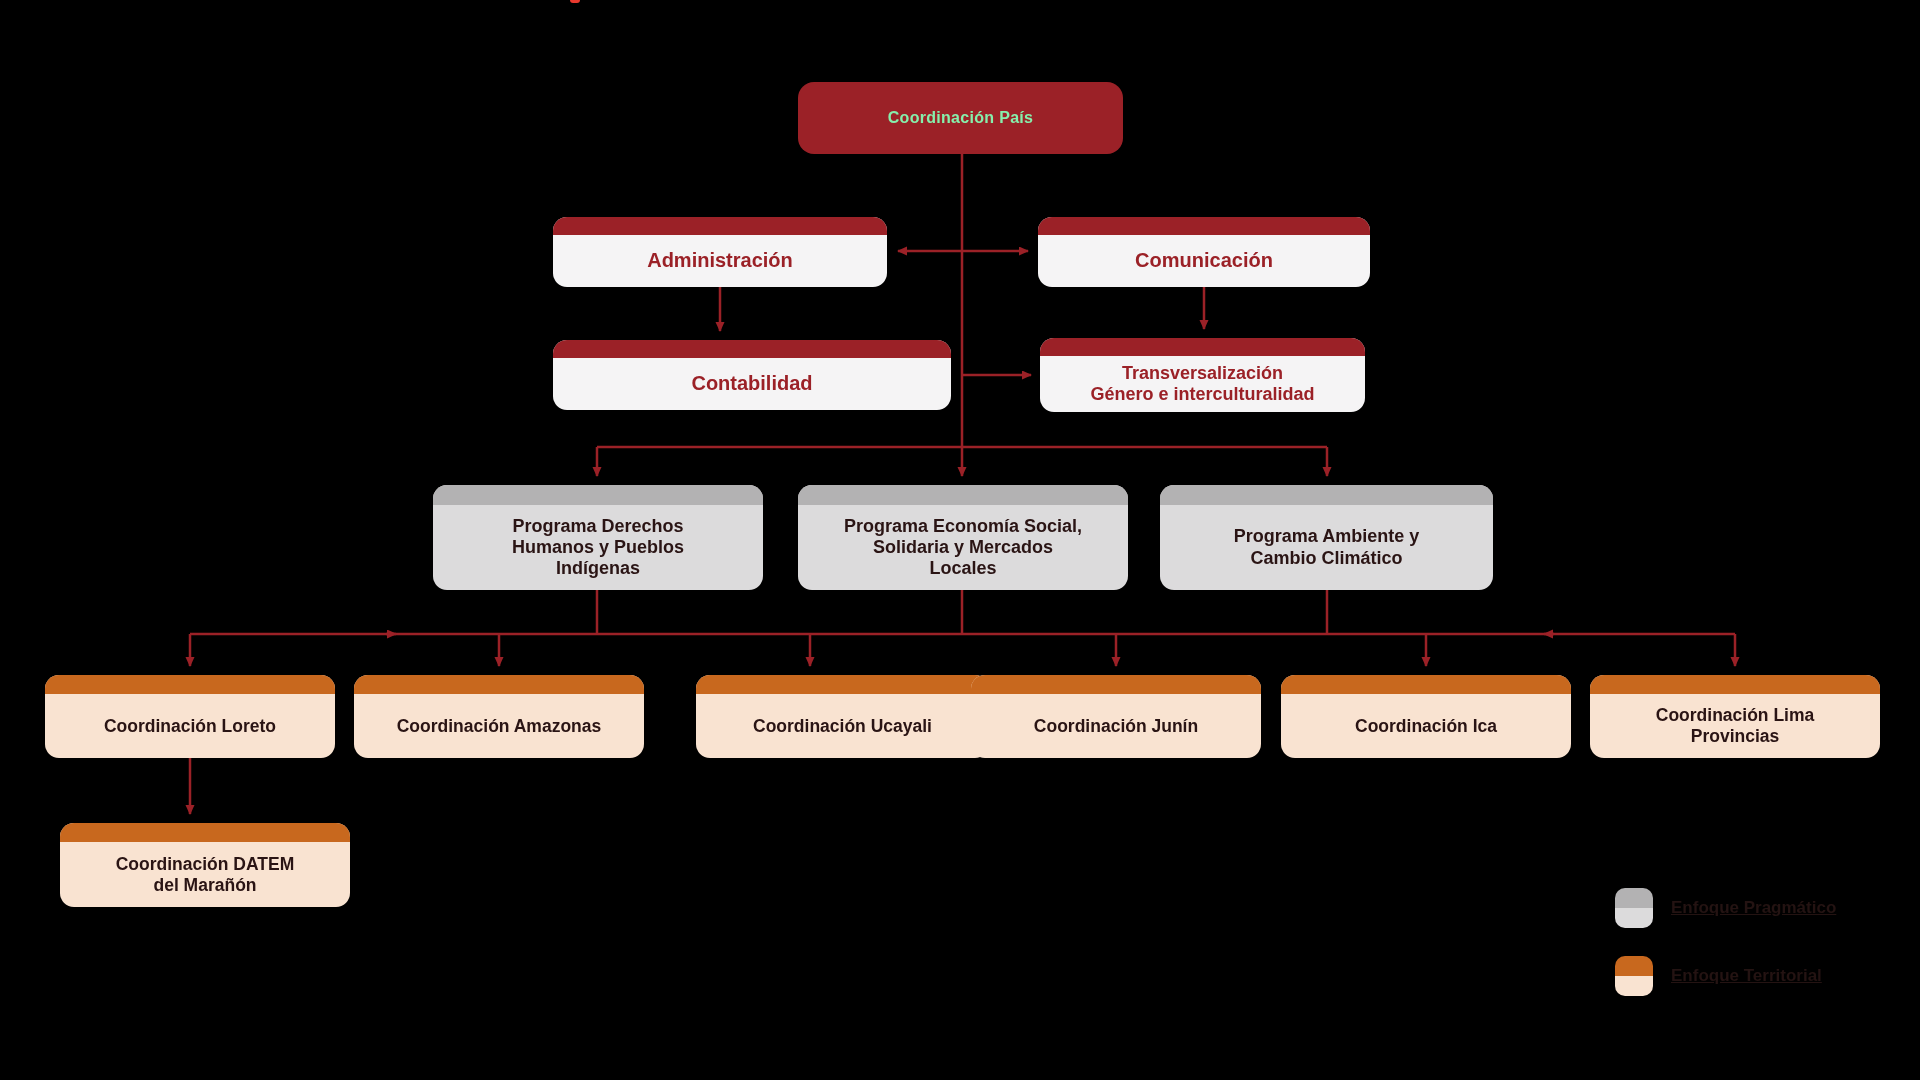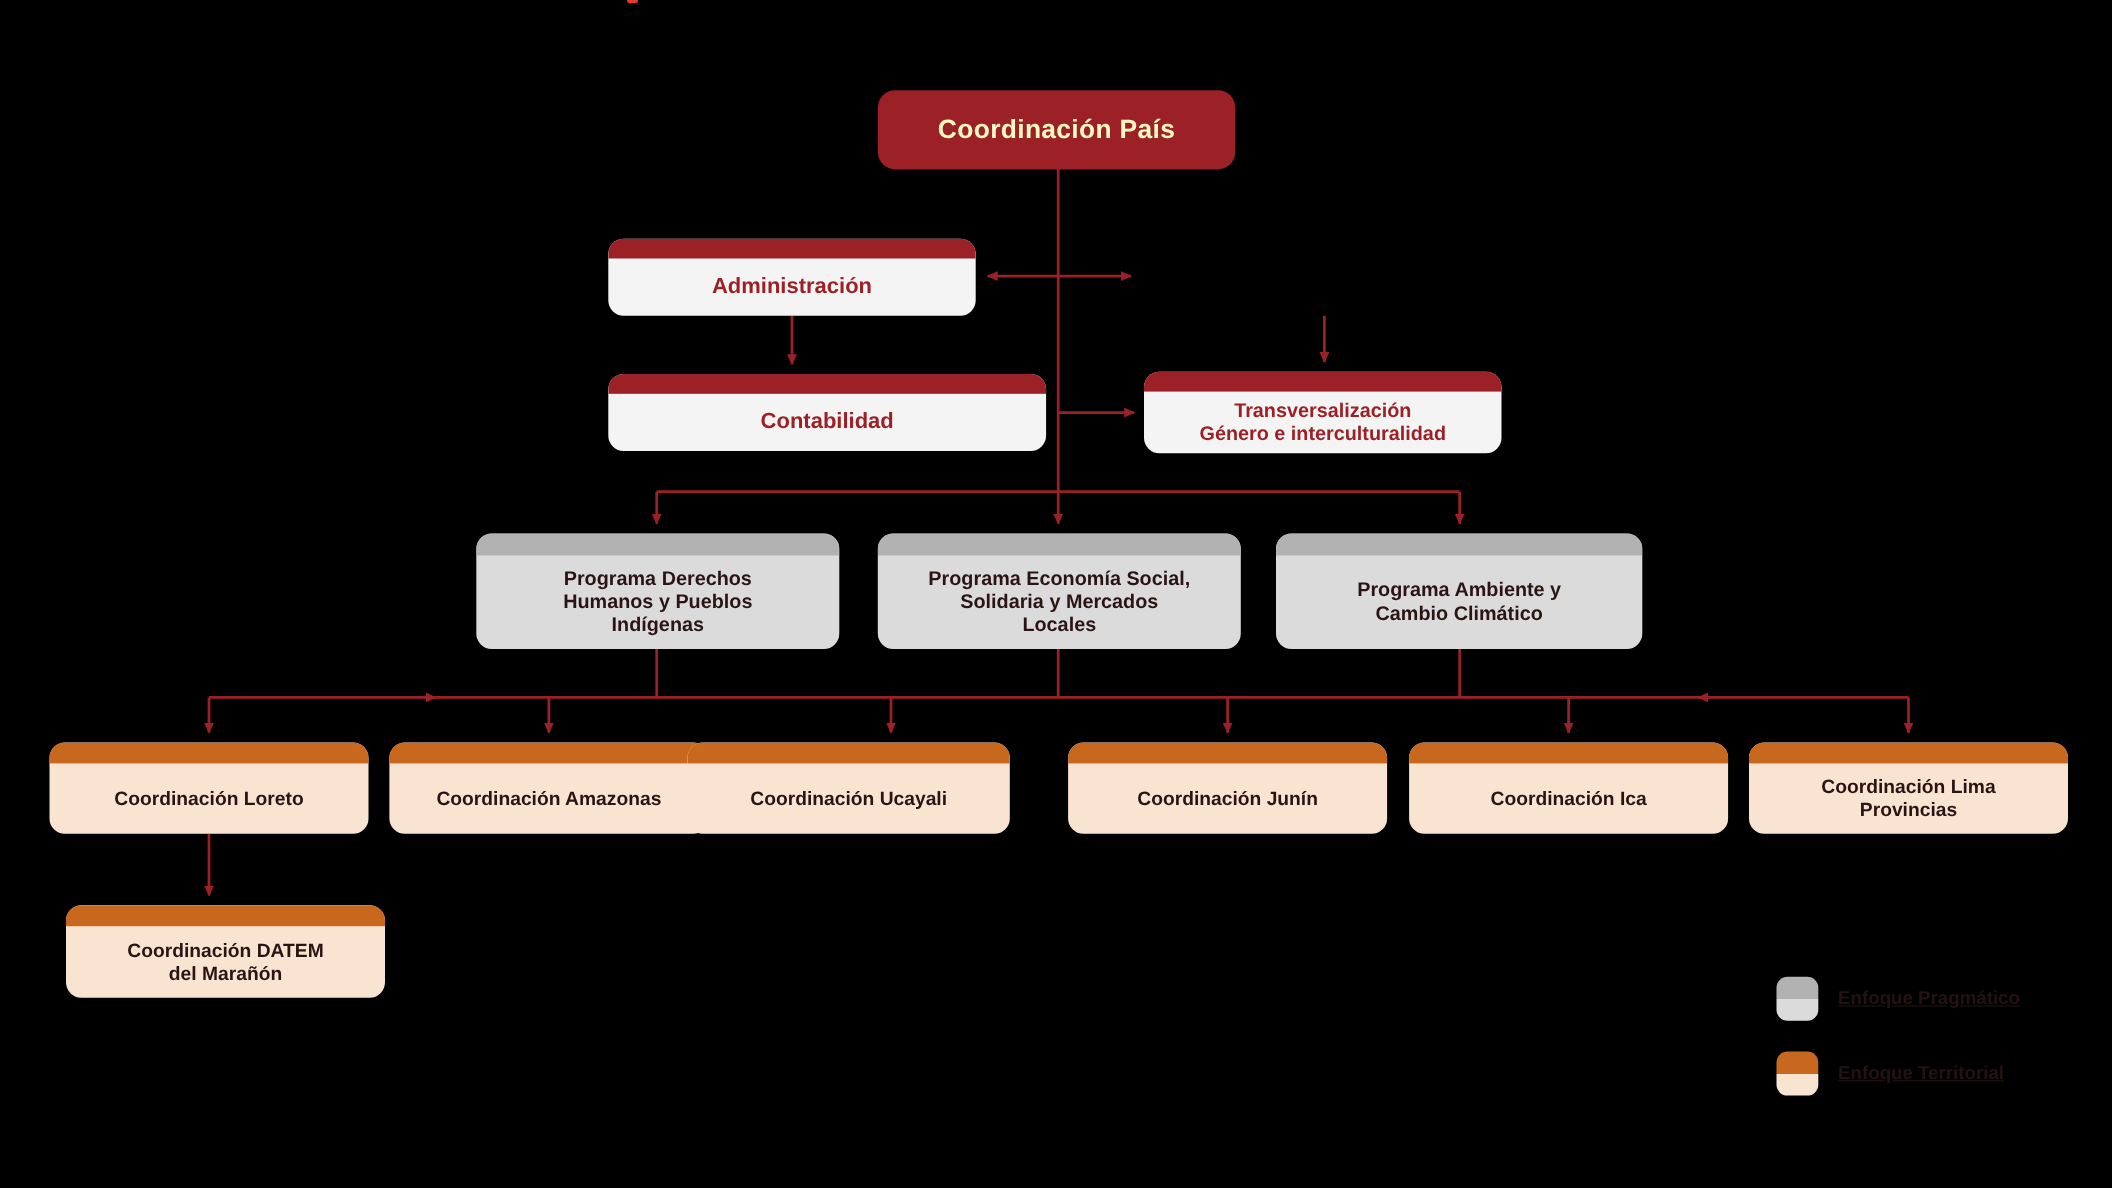--- a/index.html
+++ b/index.html
@@ -29,21 +29,21 @@
     justify-content:center;
     text-align:center;
     font-weight:700;
     padding:2px 8px;
     line-height:1.18;
   }
   .label span{display:block;}
 
   
   .n-pais{background:#9B2127;border-radius:16px;}
-  .n-pais .label{color:#fef9c3;font-size:24px;letter-spacing:.3px;}
+  .n-pais .label{color:#86efac;font-size:16px;letter-spacing:.3px;}
 
   
   .hdr-red{background:#F5F4F5;}
   .hdr-red .strip{background:#9B2127;}
   .hdr-red .label{color:#9B2127;font-size:20px;border-radius:16px;}
   .hdr-red.small-text .label{font-size:18px;line-height:1.15;}
 
   
   .hdr-gray{background:#DCDBDC;}
   .hdr-gray .strip{background:#B3B2B3;height:20px;}
@@ -124,20 +124,26 @@
     </div>
   </div>
 
   <div class="node hdr-red" style="left:553px;top:217px;width:334px;height:70px">
     <div class="strip"></div>
     <div class="label">
       <span>Administración</span>
     </div>
   </div>
 
+  <div class="node hdr-red" style="left:1038px;top:217px;width:332px;height:70px">
+    <div class="strip"></div>
+    <div class="label">
+      <span>Comunicación</span>
+    </div>
+  </div>
 
   <div class="node hdr-red" style="left:553px;top:340px;width:398px;height:70px">
     <div class="strip"></div>
     <div class="label">
       <span>Contabilidad</span>
     </div>
   </div>
 
   <div class="node hdr-red small-text" style="left:1040px;top:338px;width:325px;height:74px">
     <div class="strip"></div>
@@ -180,21 +186,21 @@
     </div>
   </div>
 
   <div class="node hdr-orange" style="left:354px;top:675px;width:290px;height:83px">
     <div class="strip"></div>
     <div class="label">
       <span>Coordinación Amazonas</span>
     </div>
   </div>
 
-  <div class="node hdr-orange" style="left:625px;top:675px;width:293px;height:83px">
+  <div class="node hdr-orange" style="left:696px;top:675px;width:293px;height:83px">
     <div class="strip"></div>
     <div class="label">
       <span>Coordinación Ucayali</span>
     </div>
   </div>
 
   <div class="node hdr-orange" style="left:971px;top:675px;width:290px;height:83px">
     <div class="strip"></div>
     <div class="label">
       <span>Coordinación Junín</span>

